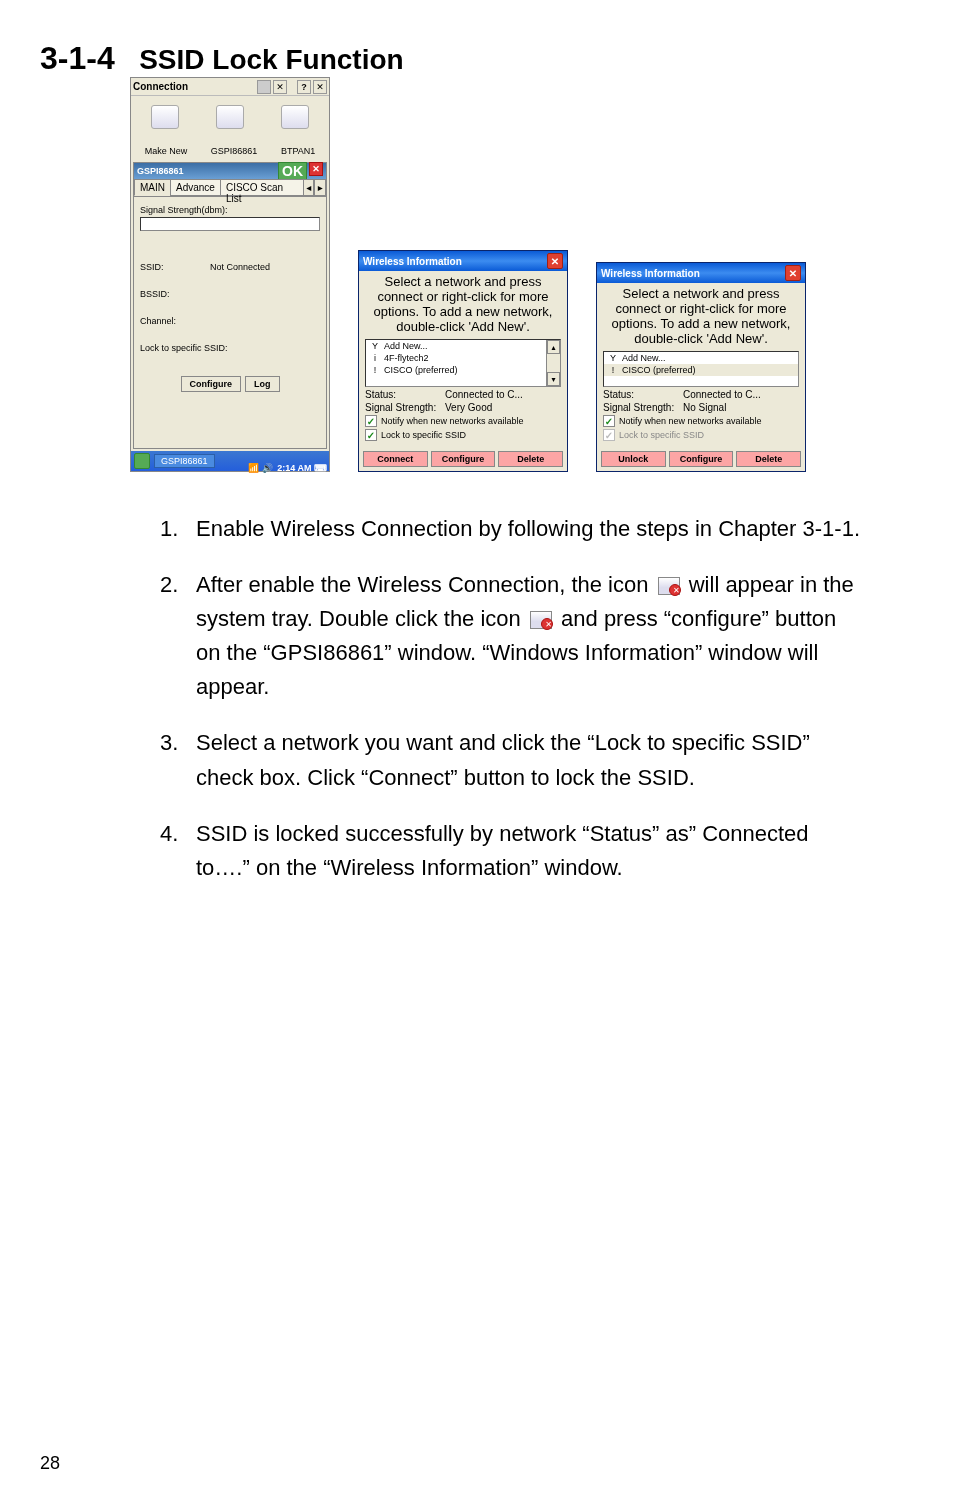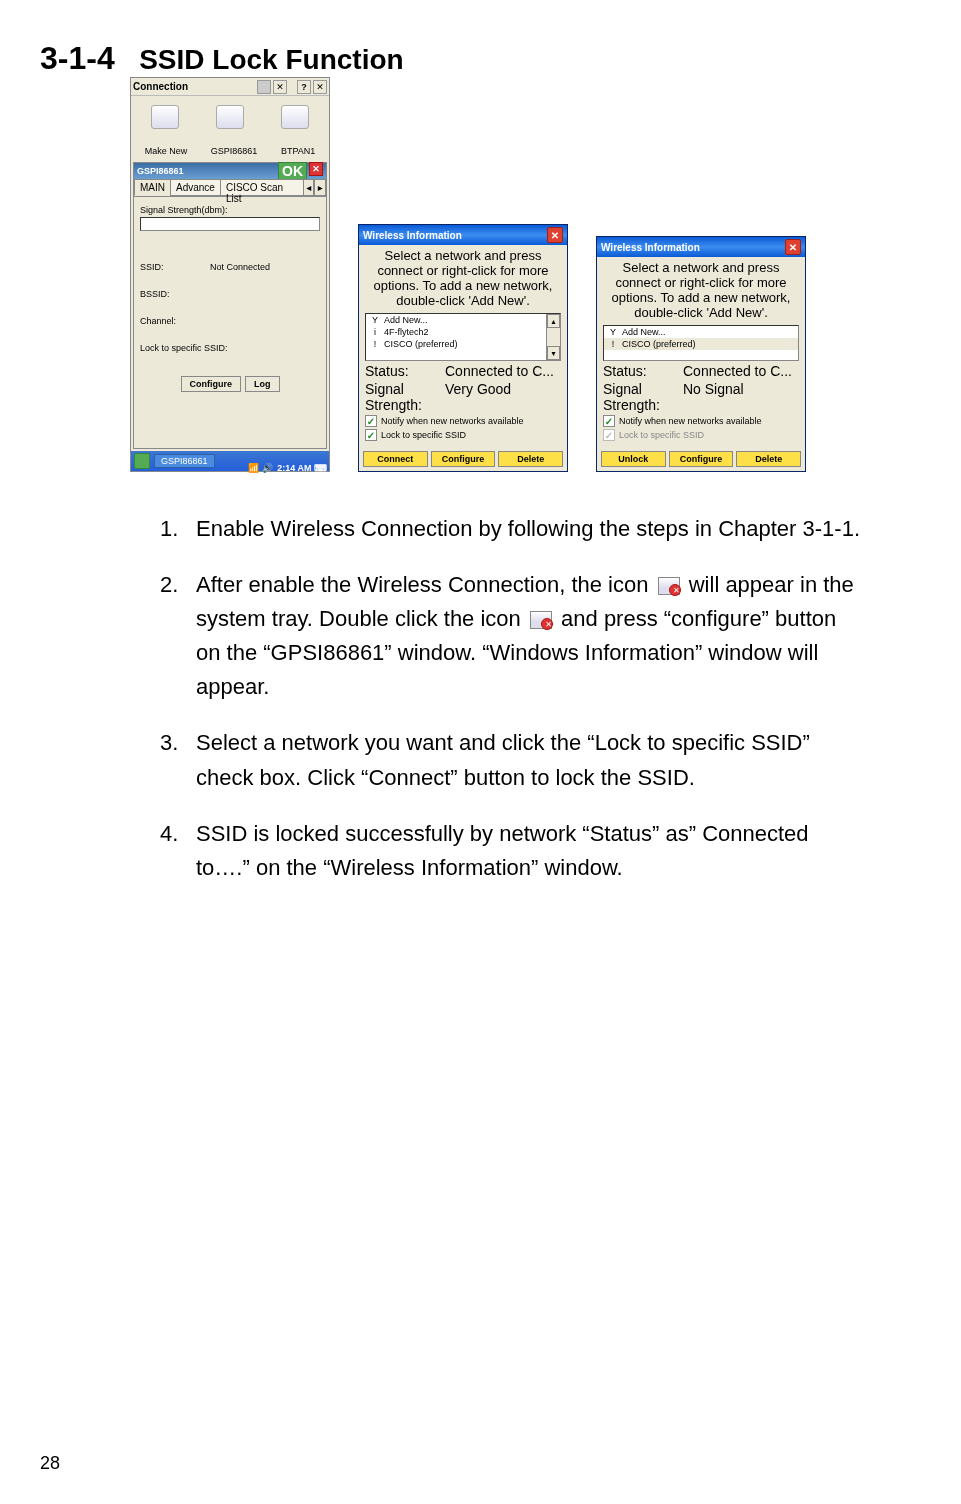--- a/index.html
+++ b/index.html
@@ -117,28 +117,28 @@
     .wi-close { width:16px; height:16px; background:#e04030; border:1px solid #a02015; color:#fff; display:flex;align-items:center;justify-content:center; font-size:10px; border-radius:2px;}
     .wi-body { padding:4px 6px; }
     .wi-instr { font-size:13px; line-height:1.15; margin-bottom:4px;text-align:center;}
     .wi-list { border:1px inset #888; background:#fff; height:48px; overflow:hidden; position:relative;}
     .wi-list-item { padding:1px 4px; font-size:9px; display:flex; align-items:center; gap:4px;}
     .wi-list-item .ico { width:10px; display:inline-block; text-align:center;}
     .wi-list-sel { background:#ece9d8;}
     .wi-scroll { position:absolute; right:0; top:0; bottom:0; width:14px; background:#ece9d8; border-left:1px solid #888; display:flex; flex-direction:column;}
     .wi-scroll-btn { height:14px; border:1px solid #888; background:#ece9d8; display:flex;align-items:center;justify-content:center; font-size:8px;}
     .wi-scroll-track { flex:1; }
-    .wi-status-row { font-size:14px; display:flex; margin:2px 0;}
+    .wi-status-row { font-size:10px; display:flex; margin:2px 0;}
     .wi-status-label { width:80px; }
     .wi-check { display:flex; align-items:center; gap:4px; font-size:9px; margin:2px 0;}
     .wi-checkbox { width:12px; height:12px; border:1px solid #888; background:#fff; display:flex;align-items:center;justify-content:center; color:#1a8a1a; font-size:10px; font-weight:bold;}
     .wi-check-disabled { color:#888; }
     .wi-check-disabled .wi-checkbox { border-color:#bbb; color:#bbb;}
     .wi-btnrow { display:flex; gap:3px; padding:4px; }
-    .wi-btn { flex:1; border:1px solid #888; background:#fde047; padding:2px 2px; font-size:9px; font-weight:bold; text-align:center;}
+    .wi-btn { flex:1; border:1px solid #888; background:#fca5a5; padding:2px 2px; font-size:9px; font-weight:bold; text-align:center;}
 
     
     .instructions {
       margin-left: 120px;
       margin-right: 40px;
     }
     .instr-item {
       font-size: 22px;
       line-height: 1.55;
       margin-bottom: 22px;

